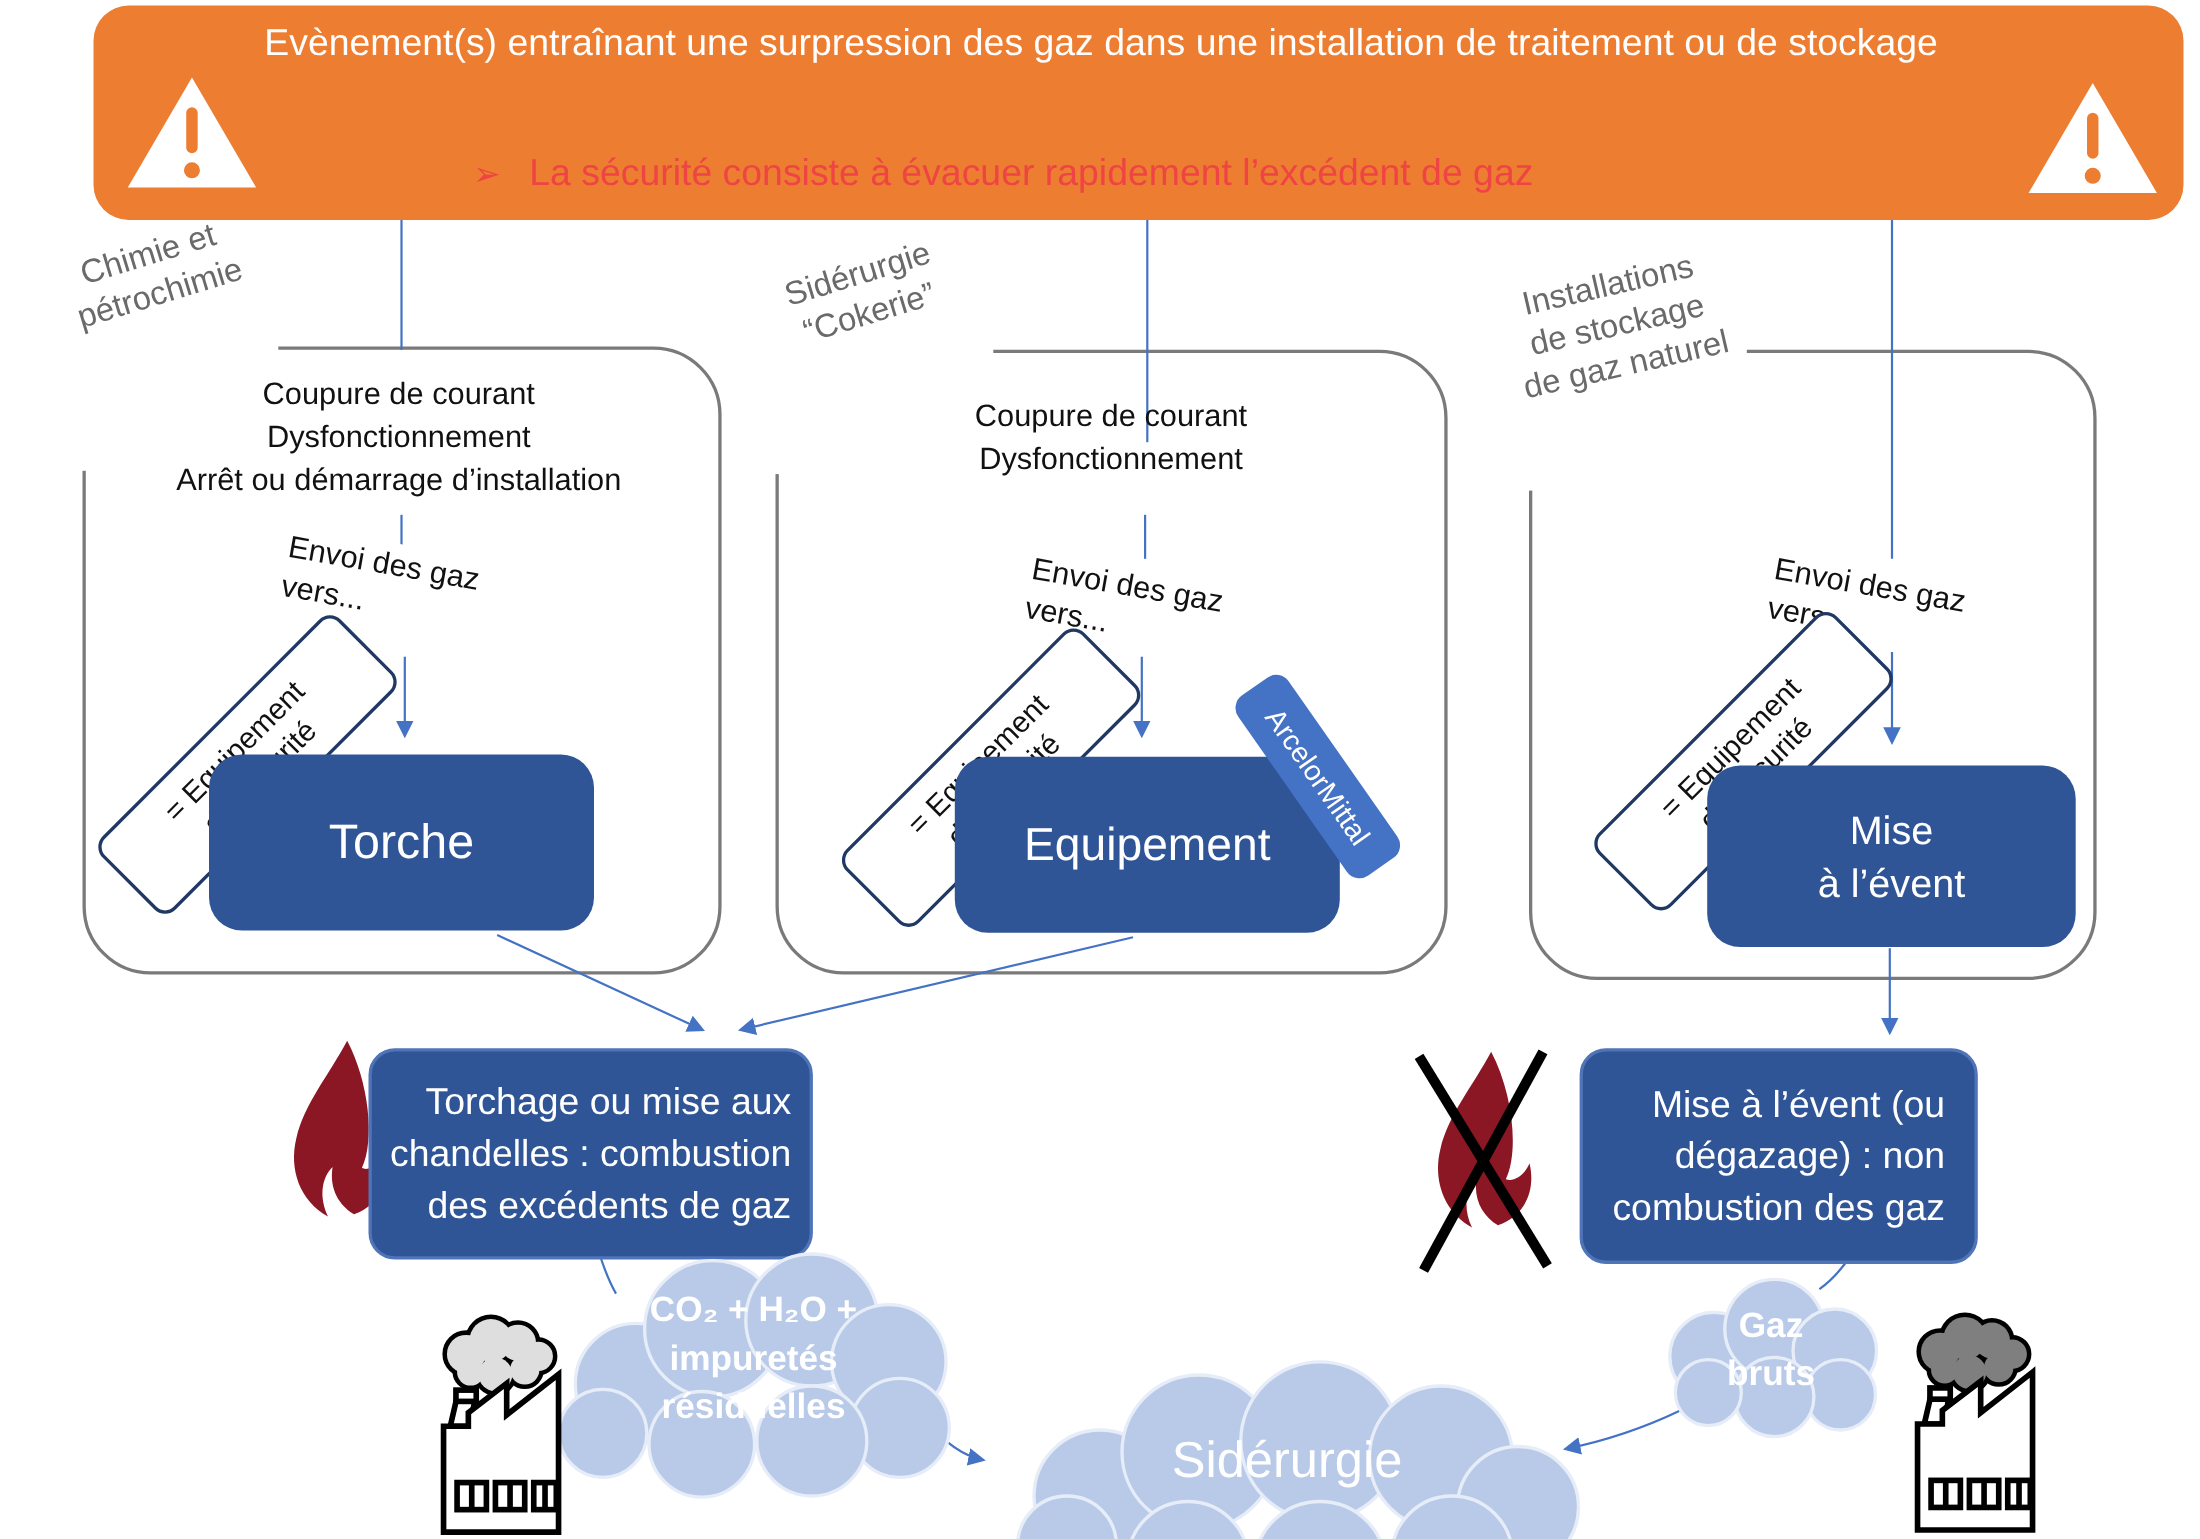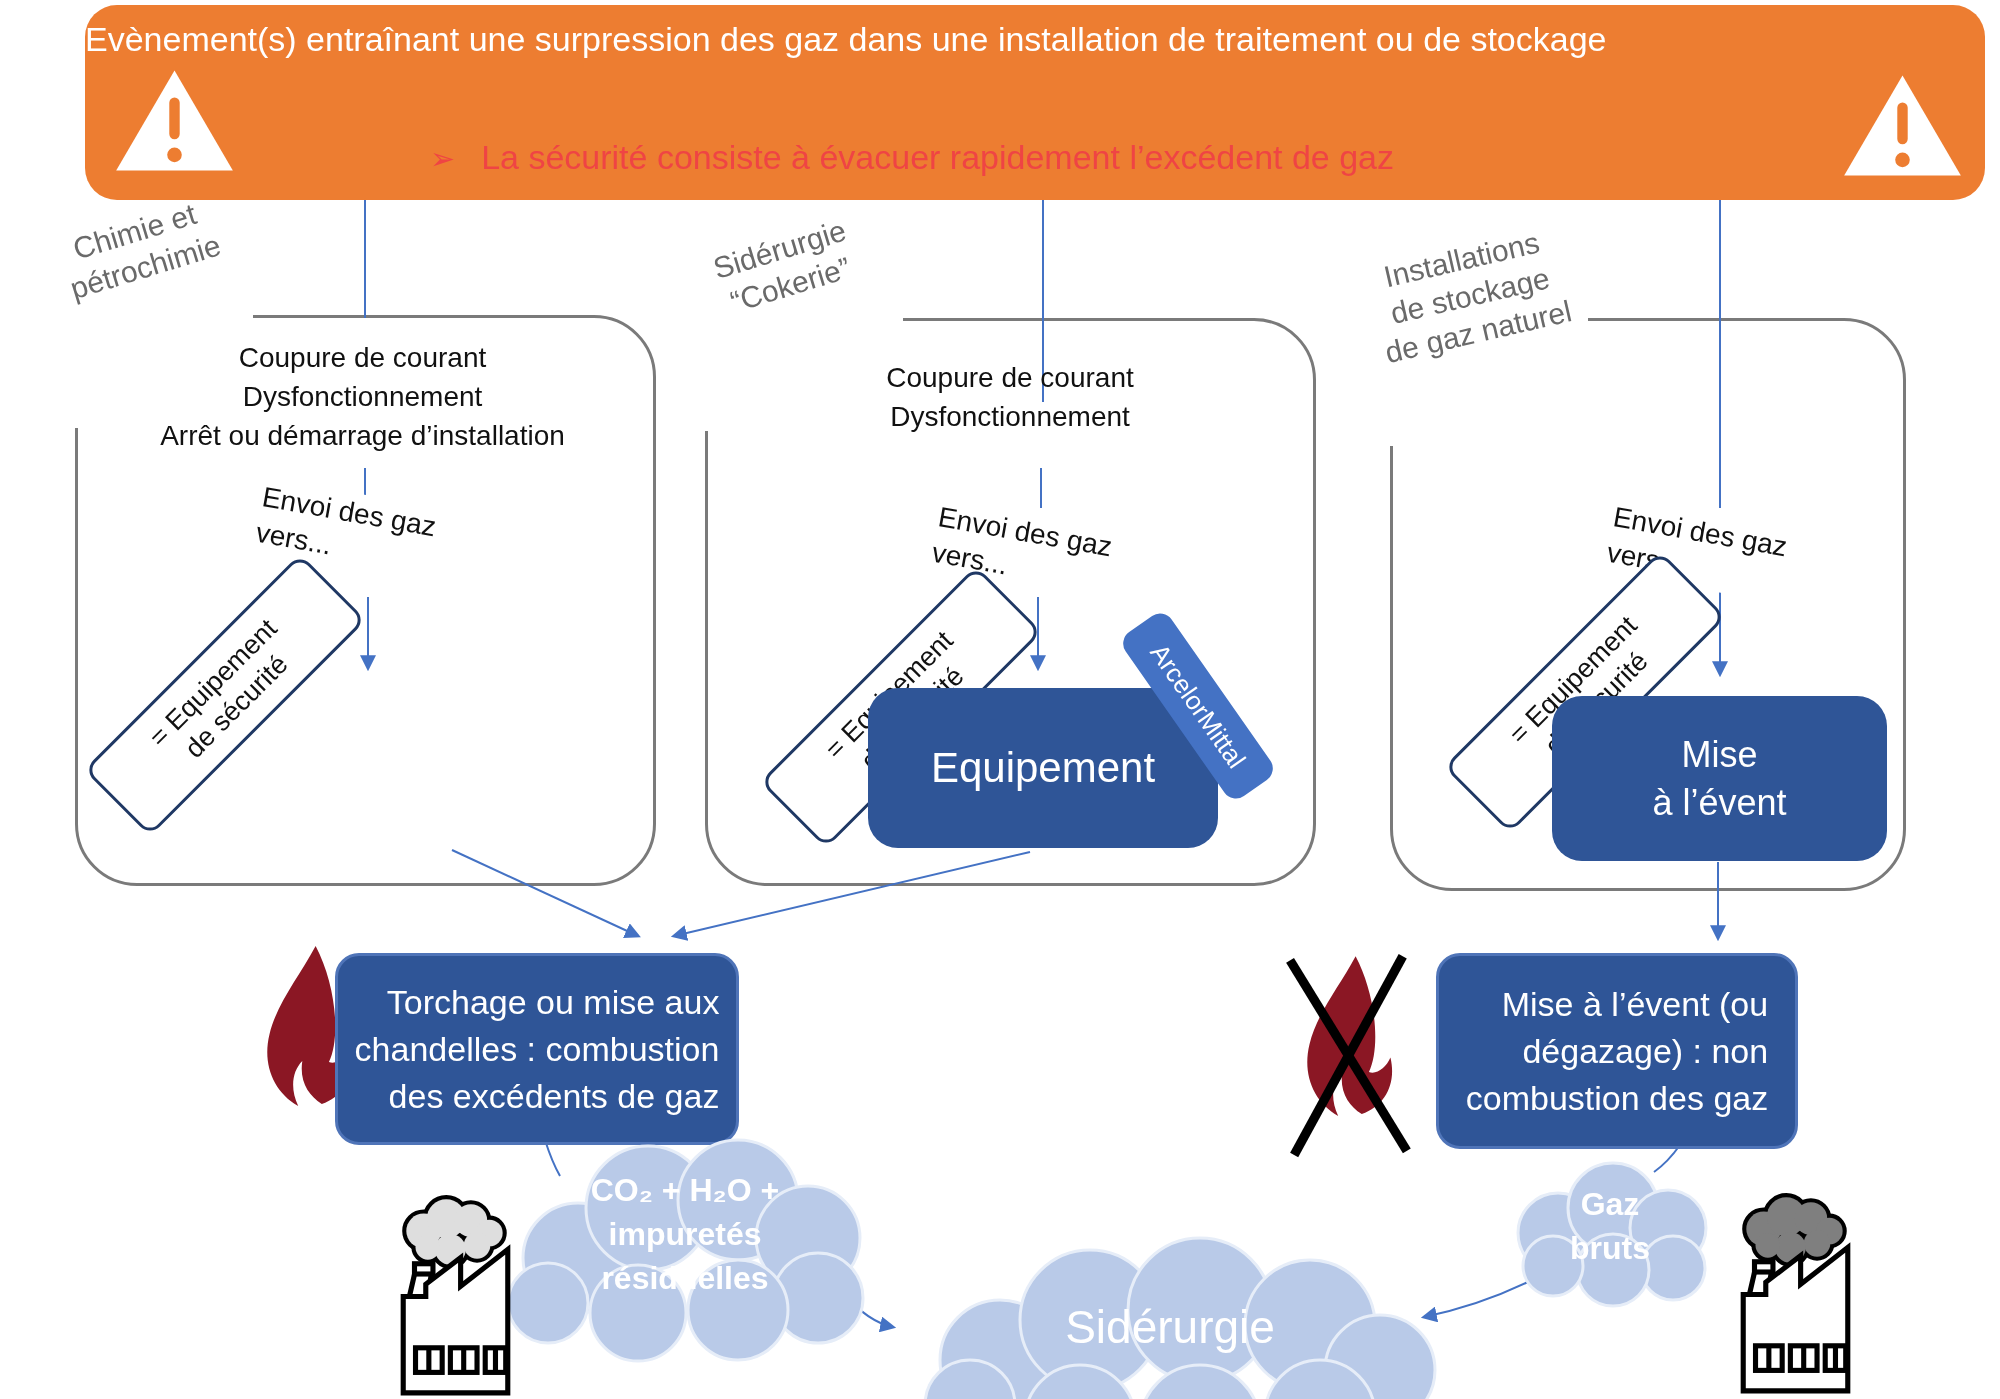--- a/index.html
+++ b/index.html
@@ -3,21 +3,21 @@
 <meta charset="utf-8">
 <style>
   html,body{margin:0;padding:0;background:#fff;}
   .canvas{position:relative;width:2000px;height:1399px;background:#fff;overflow:hidden;
           font-family:"Liberation Sans",sans-serif;}
   .abs{position:absolute;}
   .pre{white-space:pre-line;}
 
   
   .banner{left:85px;top:5px;width:1900px;height:195px;background:#ED7D31;border-radius:32px;}
-  .banner-title{left:85px;top:20px;width:1832px;color:#fff;font-size:34px;}
+  .banner-title{left:85px;top:20px;width:1832px;text-align:center;color:#fff;font-size:34px;}
   .banner-bullet{left:430px;top:138px;color:#ef4444;font-size:34px;}
   .banner-bullet .mark{margin-right:26px;font-size:30px;}
 
   
   .frame{border:3px solid #7A7A7A;border-radius:62px;background:transparent;}
   .cover{background:#fff;}
   .sector-label{color:#6a6a6a;font-size:30px;line-height:37px;text-align:center;}
 
   .causes{color:#111;font-size:28px;line-height:39px;text-align:center;}
   .envoi{color:#111;font-size:28px;line-height:36px;background:#fff;padding:2px 6px;
@@ -100,20 +100,21 @@
 
   <div class="abs sector-label pre" style="left:20px;top:212px;width:240px;transform:rotate(-17deg);">Chimie et
 pétrochimie</div>
   <div class="abs causes pre" style="left:90px;top:338px;width:545px;">Coupure de courant
 Dysfonctionnement
 Arrêt ou démarrage d’installation</div>
   <div class="abs envoi pre" style="left:252px;top:492px;">Envoi des gaz
 vers...</div>
   <div class="abs eq-tag pre" style="left:72px;top:648px;">= Equipement
 de sécurité</div>
+  <div class="abs device" style="left:190px;top:686px;width:350px;height:160px;font-size:44px;">Torche</div>
 
   <div class="abs sector-label pre" style="left:660px;top:230px;width:250px;transform:rotate(-17deg);">Sidérurgie
 “Cokerie”</div>
   <div class="abs causes pre" style="left:770px;top:358px;width:480px;">Coupure de courant
 Dysfonctionnement</div>
   <div class="abs envoi pre" style="left:928px;top:512px;">Envoi des gaz
 vers...</div>
   <div class="abs eq-tag pre" style="left:748px;top:660px;">= Equipement
 de sécurité</div>
   <div class="abs device" style="left:868px;top:688px;width:350px;height:160px;font-size:42px;">Equipement</div>

